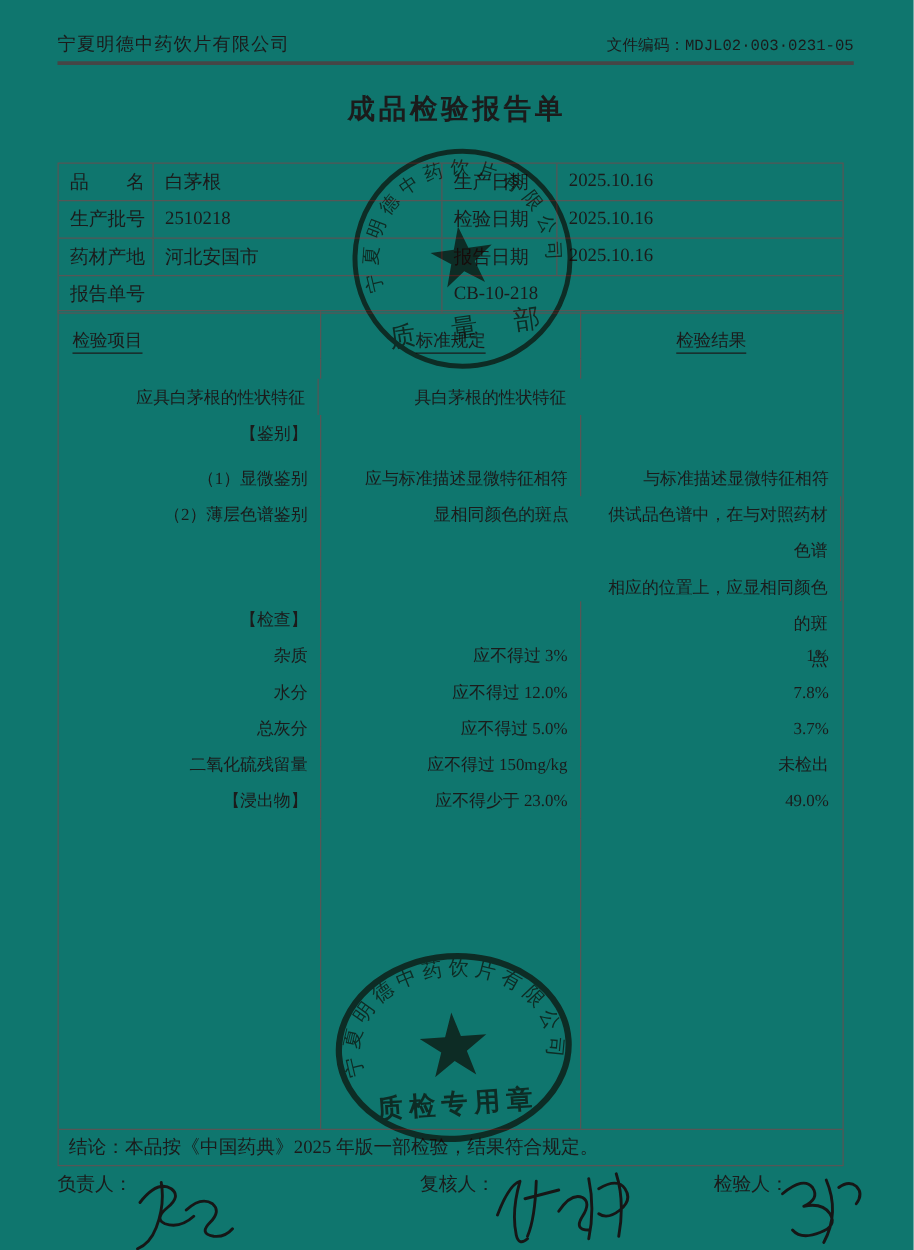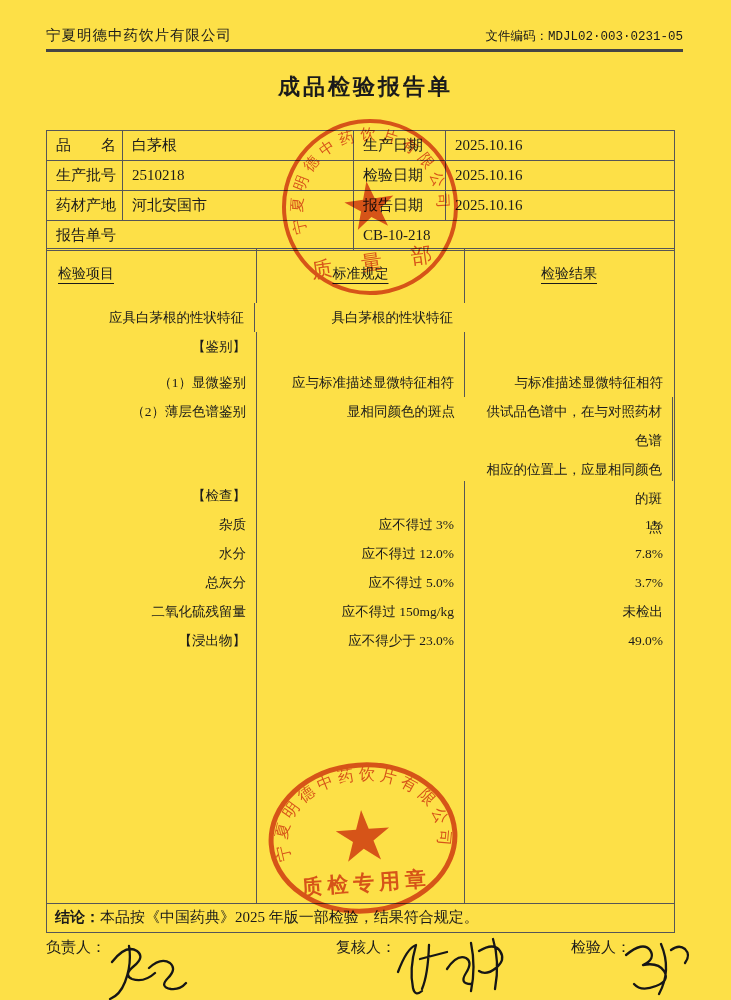--- a/index.html
+++ b/index.html
@@ -1,17 +1,17 @@
 <!DOCTYPE html>
 <html><head>
 <meta charset="utf-8">
 <style>
   html,body{margin:0;padding:0;}
   body{width:731px;height:1000px;background:#ffffff;font-family:"Liberation Serif","DejaVu Serif",serif;color:#1b1b1b;position:relative;overflow:hidden;}
-  .page{position:absolute;inset:0;background:#fde047;}
+  .page{position:absolute;inset:0;background:#0f766e;}
 
   
   .hdr{position:absolute;left:46px;top:22px;width:637px;height:30px;display:flex;justify-content:space-between;align-items:flex-end;border-bottom:3px solid #454545;padding-bottom:4px;box-sizing:border-box;}
   .hdr-company{font-size:14.5px;letter-spacing:1px;}
   .hdr-code{font-size:12.5px;font-family:"Liberation Mono","DejaVu Sans Mono",monospace;}
 
   .title{position:absolute;left:0;top:72px;width:731px;text-align:center;font-size:22px;font-weight:bold;letter-spacing:3px;}
 
   
   .info-table{position:absolute;left:46px;top:130px;width:629px;border:1.5px solid #565656;box-sizing:border-box;font-size:15px;}
@@ -33,21 +33,21 @@
   .mcell{box-sizing:border-box;padding:0 10px;line-height:29px;white-space:pre-line;}
   .c1{width:210px;border-right:1px solid #565656;}
   .c2{width:208px;border-right:1px solid #565656;}
   .c3{width:208px;}
   .h38{height:38px;} .h36{height:36px;} .h29{height:29px;} .h84{height:84px;} .h16{height:16px;} .hfill{height:248px;}
   .thead .mcell{display:flex;align-items:flex-end;padding-bottom:4px;line-height:18px;font-size:14px;}
   .thead .c2,.thead .c3{justify-content:center;}
   .thead .c1{padding-left:11px;}
   .u{text-decoration:underline;text-underline-offset:5px;text-decoration-thickness:1px;}
   .concl{border-top:1px solid #565656;height:27px;display:flex;align-items:center;padding-left:8px;font-size:15px;box-sizing:border-box;}
-  .concl b{font-weight:bold;}
+  .concl b{font-weight:normal;}
 
   
   .foot{position:absolute;left:0;top:938px;width:731px;font-size:15px;}
   .foot span{position:absolute;top:0;text-align:center;}
   .f1{left:46px;} .f2{left:336px;} .f3{left:571px;}
 
   .svglayer{position:absolute;pointer-events:none;}
   .stamp{opacity:.8;mix-blend-mode:multiply;}
 </style>
 </head>

